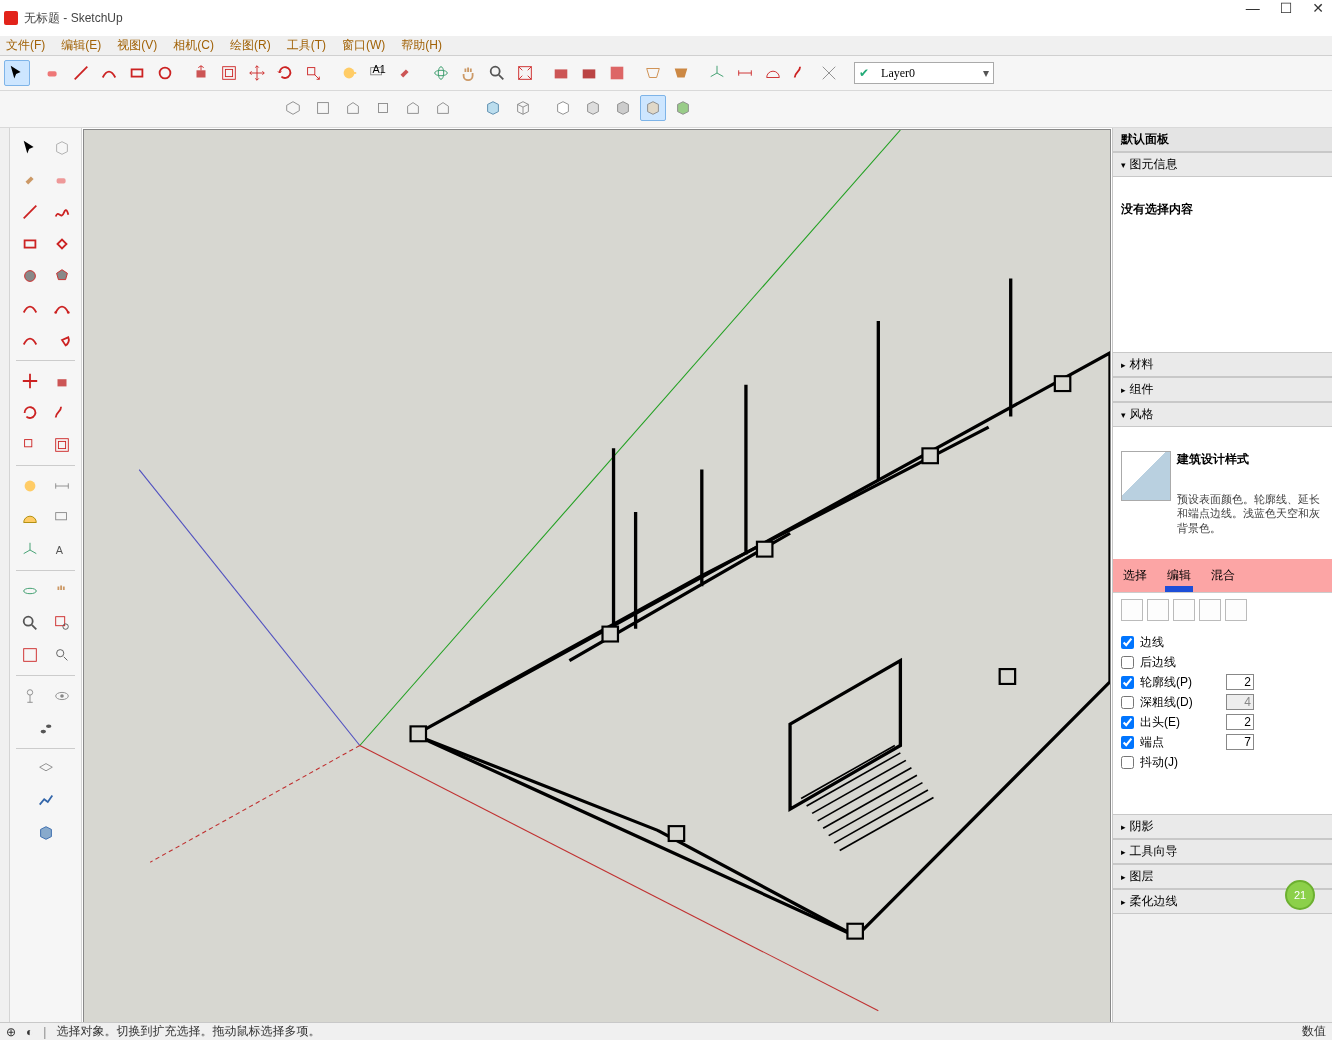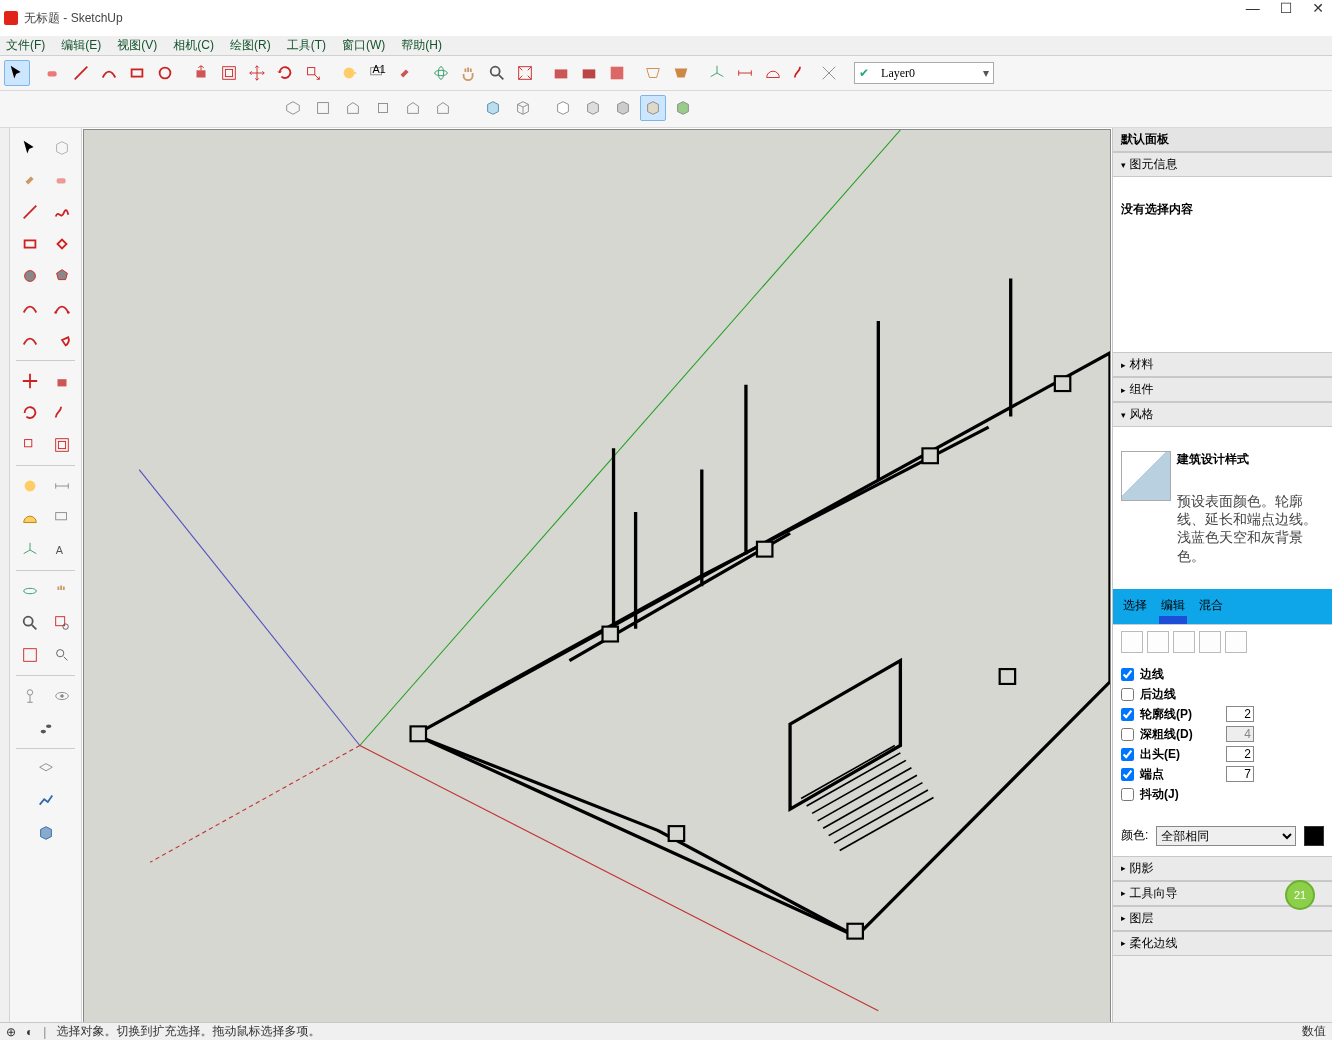--- a/index.html
+++ b/index.html
@@ -3,21 +3,21 @@
 <meta charset="utf-8">
 <style>
 * { margin:0; padding:0; box-sizing:border-box; font-family:"Microsoft YaHei","SimSun",sans-serif; font-size:12px; }
 body { background:#fff; width:1332px; height:1040px; overflow:hidden; position:relative; }
 .titlebar { height:36px; display:flex; align-items:center; padding:0 4px; background:#fff; }
 .titlebar .su-icon { width:14px;height:14px;background:#e2231a;border-radius:2px;margin-right:6px;}
 .titlebar .title { color:#444;}
 .titlebar .win-btns { position:absolute; right:8px; top:0; display:flex; gap:20px;}
 .titlebar .win-btns span { font-size:14px; color:#333; cursor:default;}
 .menubar { height:20px; background:#f0f0f0; display:flex; align-items:center; padding-left:6px; gap:16px; border-bottom:1px solid #d0d0d0;}
-.menubar span { color:#14532d; }
+.menubar span { color:#a16207; }
 .toolbar-row { display:flex; align-items:center; padding:4px 4px; gap:2px; border-bottom:1px solid #d9d9d9; background:#f6f6f6;}
 .tb-btn { width:26px;height:26px;display:flex;align-items:center;justify-content:center;border:1px solid transparent;border-radius:2px;}
 .tb-btn.sel { background:#cde6ff;border-color:#7eb4e8;}
 .tb-sep { width:6px;}
 .layer-box { margin-left:10px; display:flex; align-items:center; border:1px solid #aaa; background:#fff; height:22px; width:140px; padding:0 4px;}
 .layer-box .chk{color:#2a7;}
 .layer-box .dd{margin-left:auto;color:#555;}
 .toolbar-row2 { display:flex;align-items:center;padding:4px 4px 6px 280px;gap:4px;background:#f6f6f6;border-bottom:1px solid #d9d9d9;}
 .main { display:flex; height:calc(1040px - 22px - 20px - 36px - 38px - 18px); }
 .gutter { width:10px;background:#f0f0f0;border-right:1px solid #d4d4d4;}
@@ -29,30 +29,30 @@
 .canvas svg{width:100%;height:100%;}
 .rpanel { width:220px; background:#f0f0f0; border-left:1px solid #c8c8c8; display:flex;flex-direction:column;}
 .rhead { background:#e4e4e4;padding:3px 8px;border-bottom:1px solid #c8c8c8;font-weight:bold;}
 .racc { background:#eaeaea;border-top:1px solid #c8c8c8;border-bottom:1px solid #c8c8c8;padding:3px 8px;display:flex;align-items:center;gap:4px;}
 .racc .tri{font-size:9px;}
 .rbody{background:#fff;padding:24px 8px;}
 .style-thumb{display:flex;gap:6px;align-items:flex-start;}
 .style-thumb .th{width:50px;height:50px;border:1px solid #aaa;background:linear-gradient(135deg,#fff 45%,#b9d0e0 45%);}
 .style-thumb .txt{flex:1;}
 .style-thumb .t1{font-weight:bold;margin-bottom:2px;}
-.style-thumb .t2{color:#444;font-size:14px;line-height:1.3;margin-top:24px;}
-.tabs{display:flex;gap:10px;padding:6px 8px 0;border-bottom:1px solid #ccc;background:#0ea5e9;}
+.style-thumb .t2{color:#444;font-size:11px;line-height:1.3;margin-top:24px;}
+.tabs{display:flex;gap:16px;padding:6px 8px 0;border-bottom:1px solid #ccc;background:#fca5a5;}
 .tabs span{padding:2px 2px;}
-.tabs .act{border-bottom:8px solid #1d4ed8;}
+.tabs .act{border-bottom:6px solid #1d4ed8;}
 .icon-row{display:flex;gap:4px;padding:6px 8px;background:#fff;}
 .icon-row .ib{width:22px;height:22px;border:1px solid #bbb;background:#fdfdfd;}
 .opts{background:#fff;padding:4px 8px 10px;}
 .optline{display:flex;align-items:center;gap:6px;margin:3px 0;}
 .optline input[type=checkbox]{width:13px;height:13px;}
-.optline .lab{flex:0 0 80px;font-weight:bold;}
+.optline .lab{flex:0 0 80px;}
 .optline .num{width:28px;border:1px solid #888;text-align:right;padding:0 2px;background:#fff;}
 .optline .num.dis{background:#eee;color:#888;}
 .color-row{display:flex;align-items:center;gap:8px;padding:10px 8px;background:#fff;}
 .color-row select{flex:1;border:1px solid #888;height:20px;}
 .color-row .sw{width:20px;height:20px;background:#000;border:1px solid #333;}
 .statusbar{position:absolute;bottom:0;left:0;right:0;height:18px;background:#f0f0f0;border-top:1px solid #c8c8c8;display:flex;align-items:center;padding:0 6px;gap:10px;font-size:11px;color:#333;}
 .statusbar .r{margin-left:auto;}
 .badge{position:absolute;right:17px;bottom:130px;width:30px;height:30px;border-radius:50%;background:#8cd04a;color:#fff;display:flex;align-items:center;justify-content:center;font-size:11px;border:2px solid #6cb030;}
 svg.ic{width:18px;height:18px;}
 </style>
@@ -673,25 +673,20 @@
       <div class="optline">
           <input type="checkbox" checked="" style="">
           <span class="lab">端点</span>
           <input class="num" value="7" style="">
         </div>
       <div class="optline">
           <input type="checkbox" style="">
           <span class="lab">抖动(J)</span>
         </div>
     </div>
-    <div class="color-row">
-      <span>颜色:</span>
-      <select><option>全部相同</option></select>
-      <div class="sw"></div>
-    </div>
     <div style="flex:1;background:#fff"></div>
     <div class="racc">
         <span class="tri">▸</span>
         <span>阴影</span>
       </div>
     <div class="racc">
         <span class="tri">▸</span>
         <span>工具向导</span>
       </div>
     <div class="racc">

